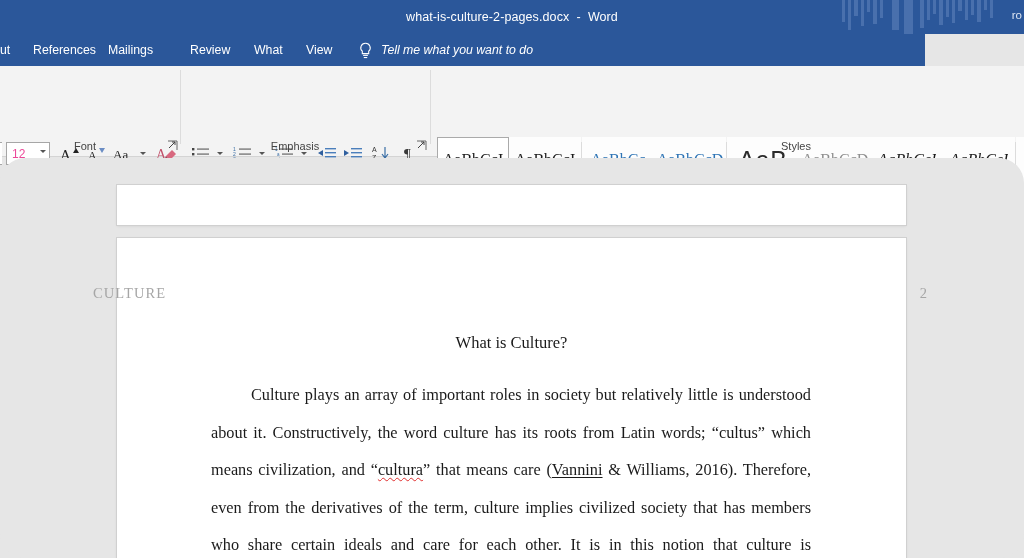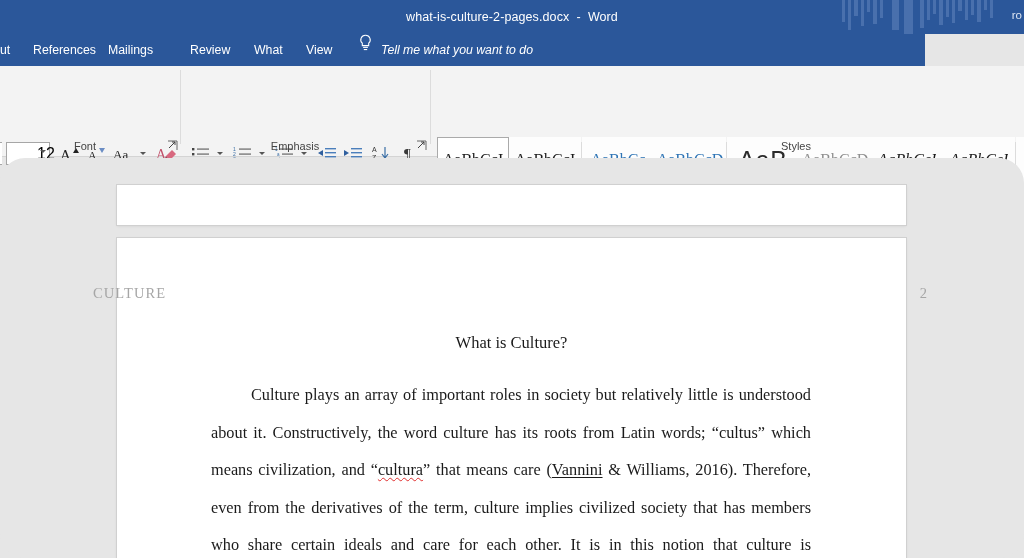--- a/index.html
+++ b/index.html
@@ -50,21 +50,21 @@
     position: absolute; top: 0;
     height: 32px; line-height: 32px;
     color: #ffffff;
     font-size: 12.3px;
     white-space: nowrap;
     cursor: pointer;
   }
   #tellme-wrap {
     position: absolute; top: 0; left: 358px;
     height: 32px; line-height: 32px;
-    display: flex; gap: 8px;
+    display: flex; align-items: center; gap: 8px;
     color: #ffffff; font-size: 12.3px; font-style: italic;
     white-space: nowrap; cursor: pointer;
   }
   #tellme-wrap .bulb { display:block; width: 15px; height: 17px; }
 
   
   #ribbon {
     position: absolute; left: 0; top: 66px;
     width: 1024px; height: 91px;
     background: #f3f3f3;
@@ -113,23 +113,22 @@
   
   #fontsize-box {
     position: absolute; left: 6px; top: 76px;
     width: 44px; height: 23px;
     background: #fff;
     border: 1px solid #a6a6a6;
     display: flex; align-items: center;
     cursor: text;
   }
   #fontsize-val {
-    font-size: 16px; color: #000000;
+    font-size: 12px; color: #ec4899;
     padding-left: 5px;
-    margin-left: 25px;
   }
   #fontsize-caret {
     position: absolute; right: 3px; top: 7px;
     border-left: 3.2px solid transparent;
     border-right: 3.2px solid transparent;
     border-top: 3.6px solid #555;
   }
   #fontsize-left-edge {
     position: absolute; left: -3px; top: 76px;
     width: 5px; height: 23px;

